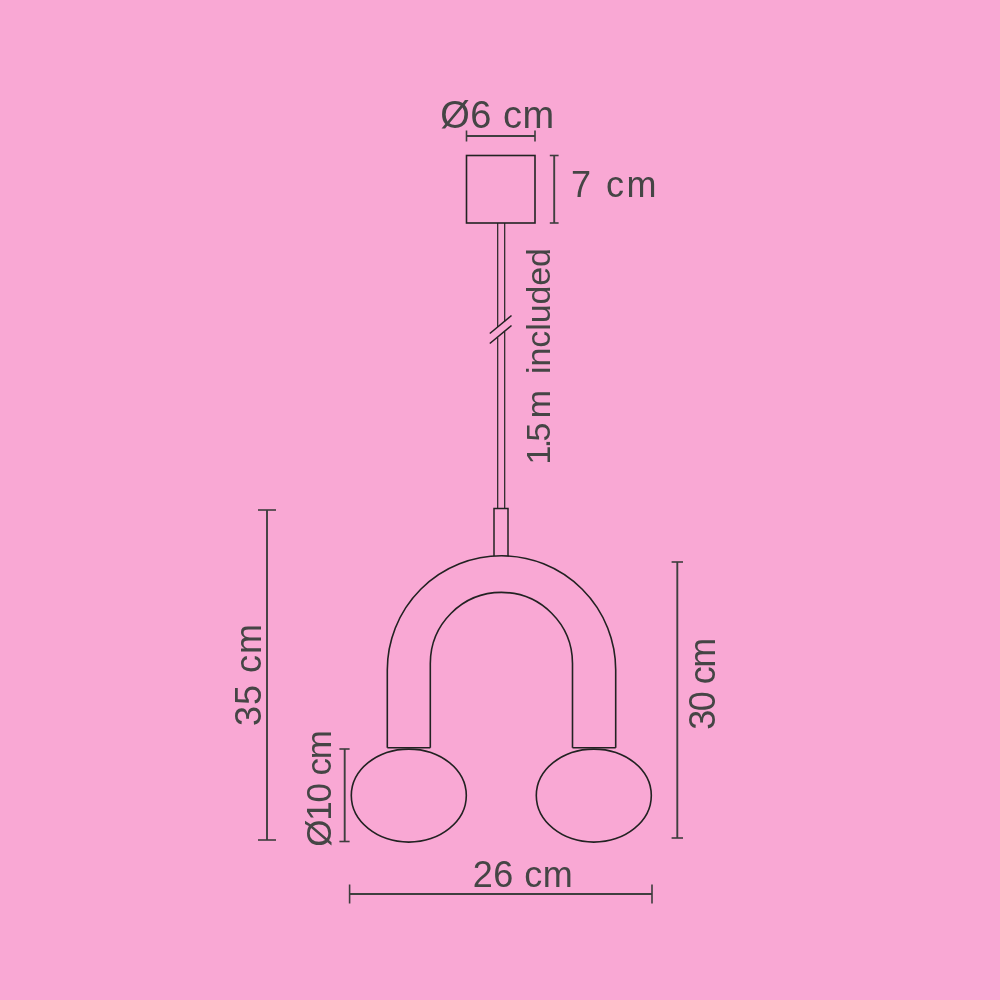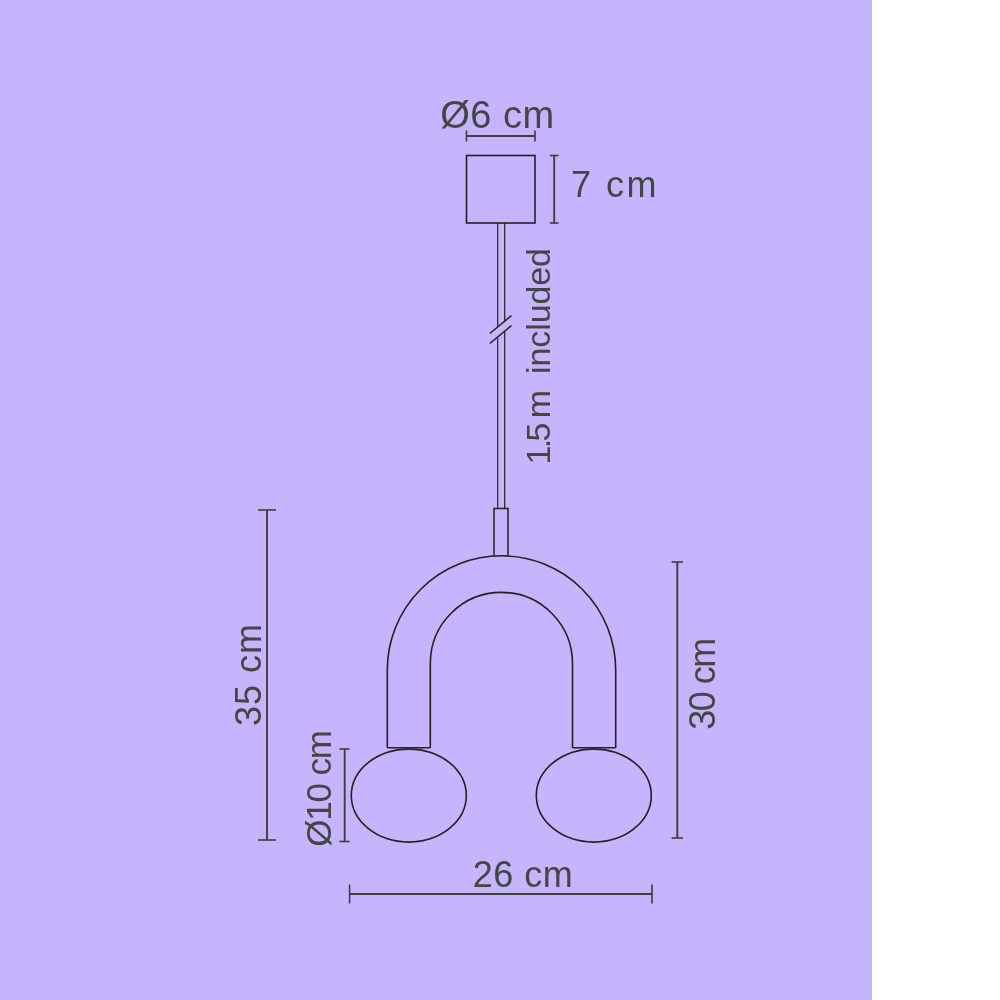--- a/index.html
+++ b/index.html
@@ -1,16 +1,16 @@
 <!DOCTYPE html>
 <html><head>
 <meta charset="utf-8">
 <style>
   html,body{margin:0;padding:0;background:#ffffff;}
-  .wrap{width:872px;height:1000px;position:relative;background:#c4b5fd;overflow:hidden;}
+  .wrap{width:1000px;height:1000px;position:relative;background:#f9a8d4;overflow:hidden;}
   svg{display:block;}
   text{font-family:"Liberation Sans", sans-serif;fill:#454545;}
 </style>
 </head>
 <body>
 <div class="wrap">
 <svg width="1000" height="1000" viewBox="0 0 1000 1000">
 
   <text x="497.5" y="128" font-size="38" text-anchor="middle" letter-spacing="0.5">Ø6 cm</text>
 

